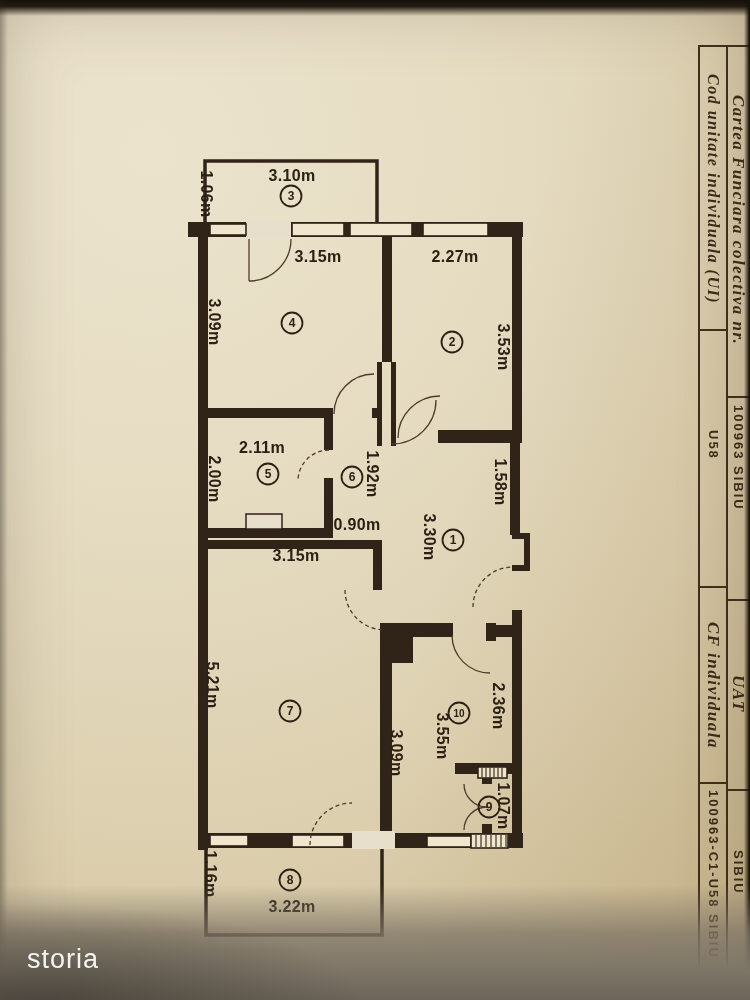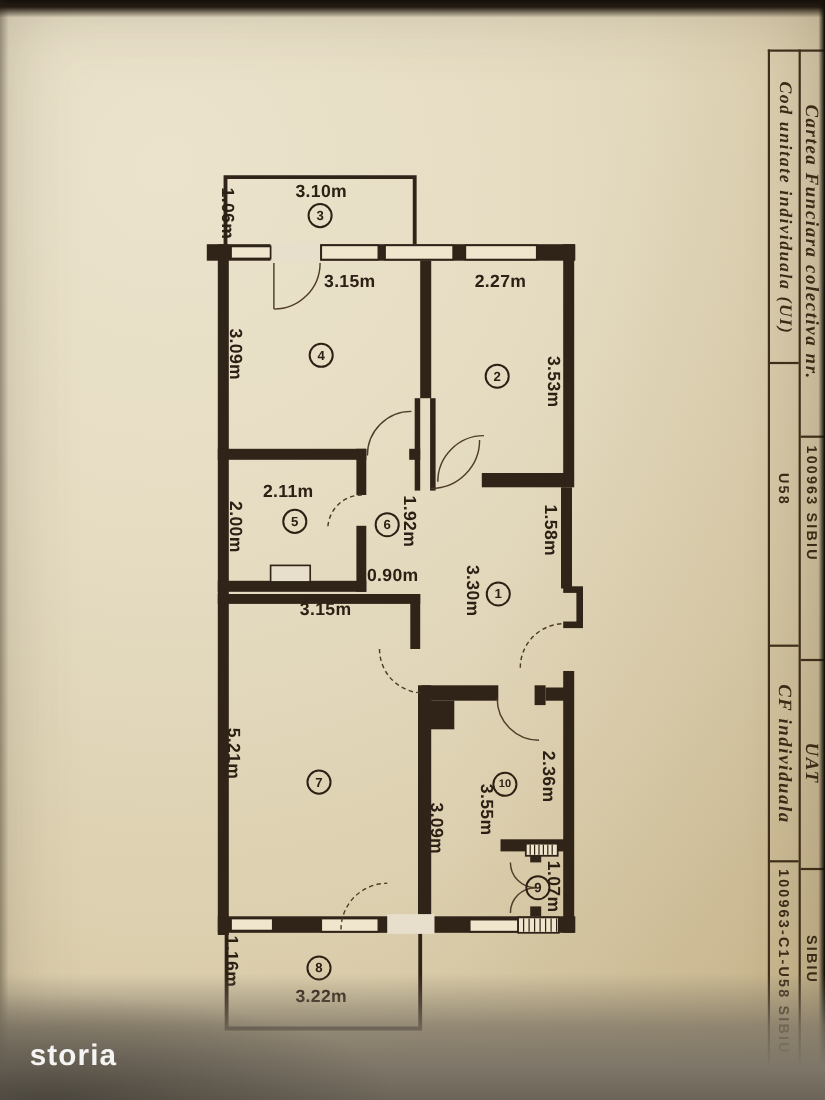--- a/index.html
+++ b/index.html
@@ -17,21 +17,21 @@
   #edge-right{right:0;top:0;width:6px;height:1000px;
     background:linear-gradient(to left,#171209 10%,rgba(23,18,9,0) 100%);}
   #edge-left{left:0;top:0;width:8px;height:1000px;
     background:linear-gradient(to right,rgba(40,32,20,.35),rgba(40,32,20,0));}
   #shadow-bottom{left:0;bottom:0;width:750px;height:115px;
     background:
       radial-gradient(60% 120% at 6% 100%, rgba(50,46,40,0.55), rgba(50,46,40,0) 70%),
       linear-gradient(to bottom, rgba(125,115,98,0) 0%, rgba(128,119,103,0.78) 42%, #7e7668 74%, #6b6458 100%);}
   #watermark{
     position:absolute;left:27px;top:944px;z-index:5;
-    font-size:27px;font-weight:700;letter-spacing:1px;
+    font-size:27px;font-weight:400;letter-spacing:1px;
     color:rgba(255,255,255,0.93);
   }
   svg text{font-family:"Liberation Sans",sans-serif;}
   .dim{font-size:16px;font-weight:700;fill:#2c2014;letter-spacing:.3px;}
   .marker-num{font-weight:700;fill:#2c2014;}
   
   .sb-line{position:absolute;background:#3f2e1a;}
   .sb-cell{
     position:absolute;display:flex;align-items:center;justify-content:center;
     writing-mode:vertical-rl;text-orientation:mixed;

